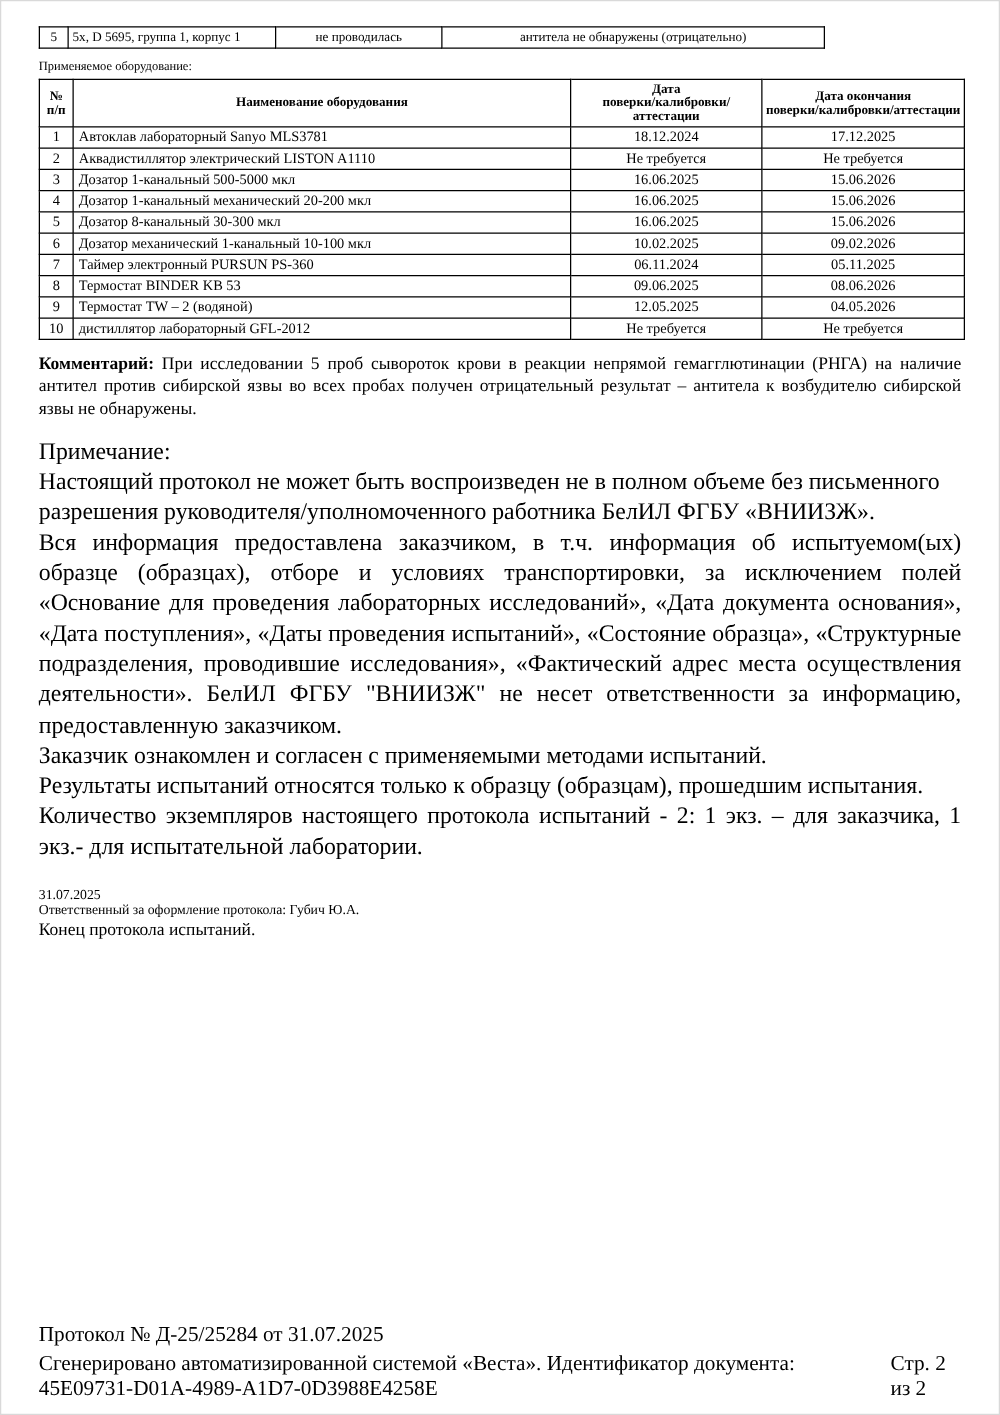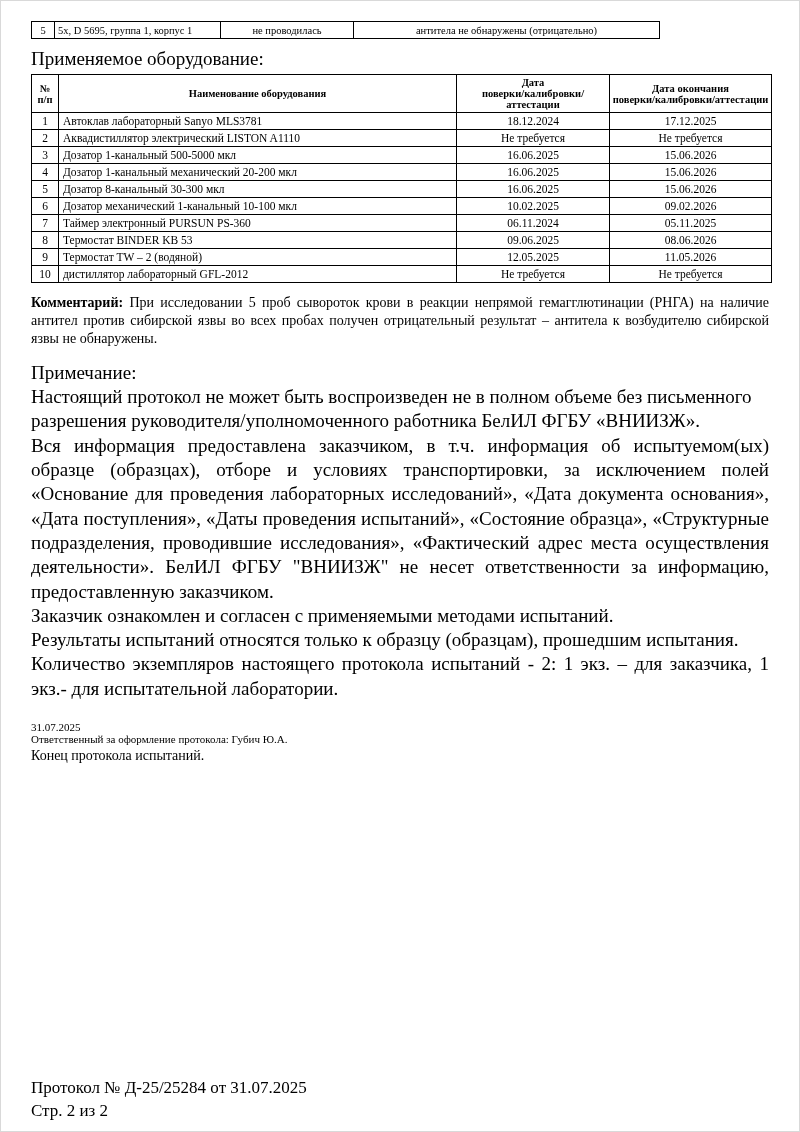--- a/index.html
+++ b/index.html
@@ -13,21 +13,21 @@
   td,th { border:1px solid #000; overflow:hidden; }
 
   
   .frag-table { width:628px; font-size:10.5px; }
   .frag-table td { height:17px; text-align:center; padding:1px 3px; vertical-align:middle; }
   .frag-table .fc1 { width:23px; }
   .frag-table .fc2 { width:166px; text-align:left; }
   .frag-table .fc3 { width:133px; }
   .frag-table .fc4 { width:306px; }
 
-  .eq-title { font-size:19px; margin:9px 0 4px 0; }
+  .eq-title { font-size:10px; margin:9px 0 4px 0; }
 
   .eq-table { width:740px; font-size:11.5px; }
   .eq-table th {
     font-size:10.5px; font-weight:bold; text-align:center;
     white-space:pre-line; padding:2px 2px; vertical-align:middle; height:30px;
   }
   .eq-table .hc0 { width:27px; }
   .eq-table .hc1 { width:398px; }
   .eq-table .hc2 { width:153px; }
   .eq-table .hc3 { width:162px; }
@@ -125,21 +125,21 @@
         <tr>
           <td class="c0">8</td>
           <td class="c1">Термостат BINDER KB 53</td>
           <td class="c2">09.06.2025</td>
           <td class="c3">08.06.2026</td>
         </tr>
         <tr>
           <td class="c0">9</td>
           <td class="c1">Термостат TW – 2 (водяной)</td>
           <td class="c2">12.05.2025</td>
-          <td class="c3">11.05.2026</td>
+          <td class="c3">04.05.2026</td>
         </tr>
         <tr>
           <td class="c0">10</td>
           <td class="c1">дистиллятор лабораторный GFL-2012</td>
           <td class="c2">Не требуется</td>
           <td class="c3">Не требуется</td>
         </tr>
       </tbody>
   </table>
 
@@ -159,17 +159,18 @@
 
   <div class="sig-row">
     <span>31.07.2025</span>
     <span>Ответственный за оформление протокола: Губич Ю.А.</span>
   </div>
   <div class="end-line">Конец протокола испытаний.</div>
 
   <div class="footer">
     <div>Протокол № Д-25/25284 от 31.07.2025</div>
     <div class="footer-row">
+      <span>Сгенерировано автоматизированной системой «Веста». Идентификатор документа: 45E09731-D01A-4989-A1D7-0D3988E4258E</span>
       <span>Стр. 2 из 2</span>
     </div>
   </div>
 
 </div>
 
 </body></html>

